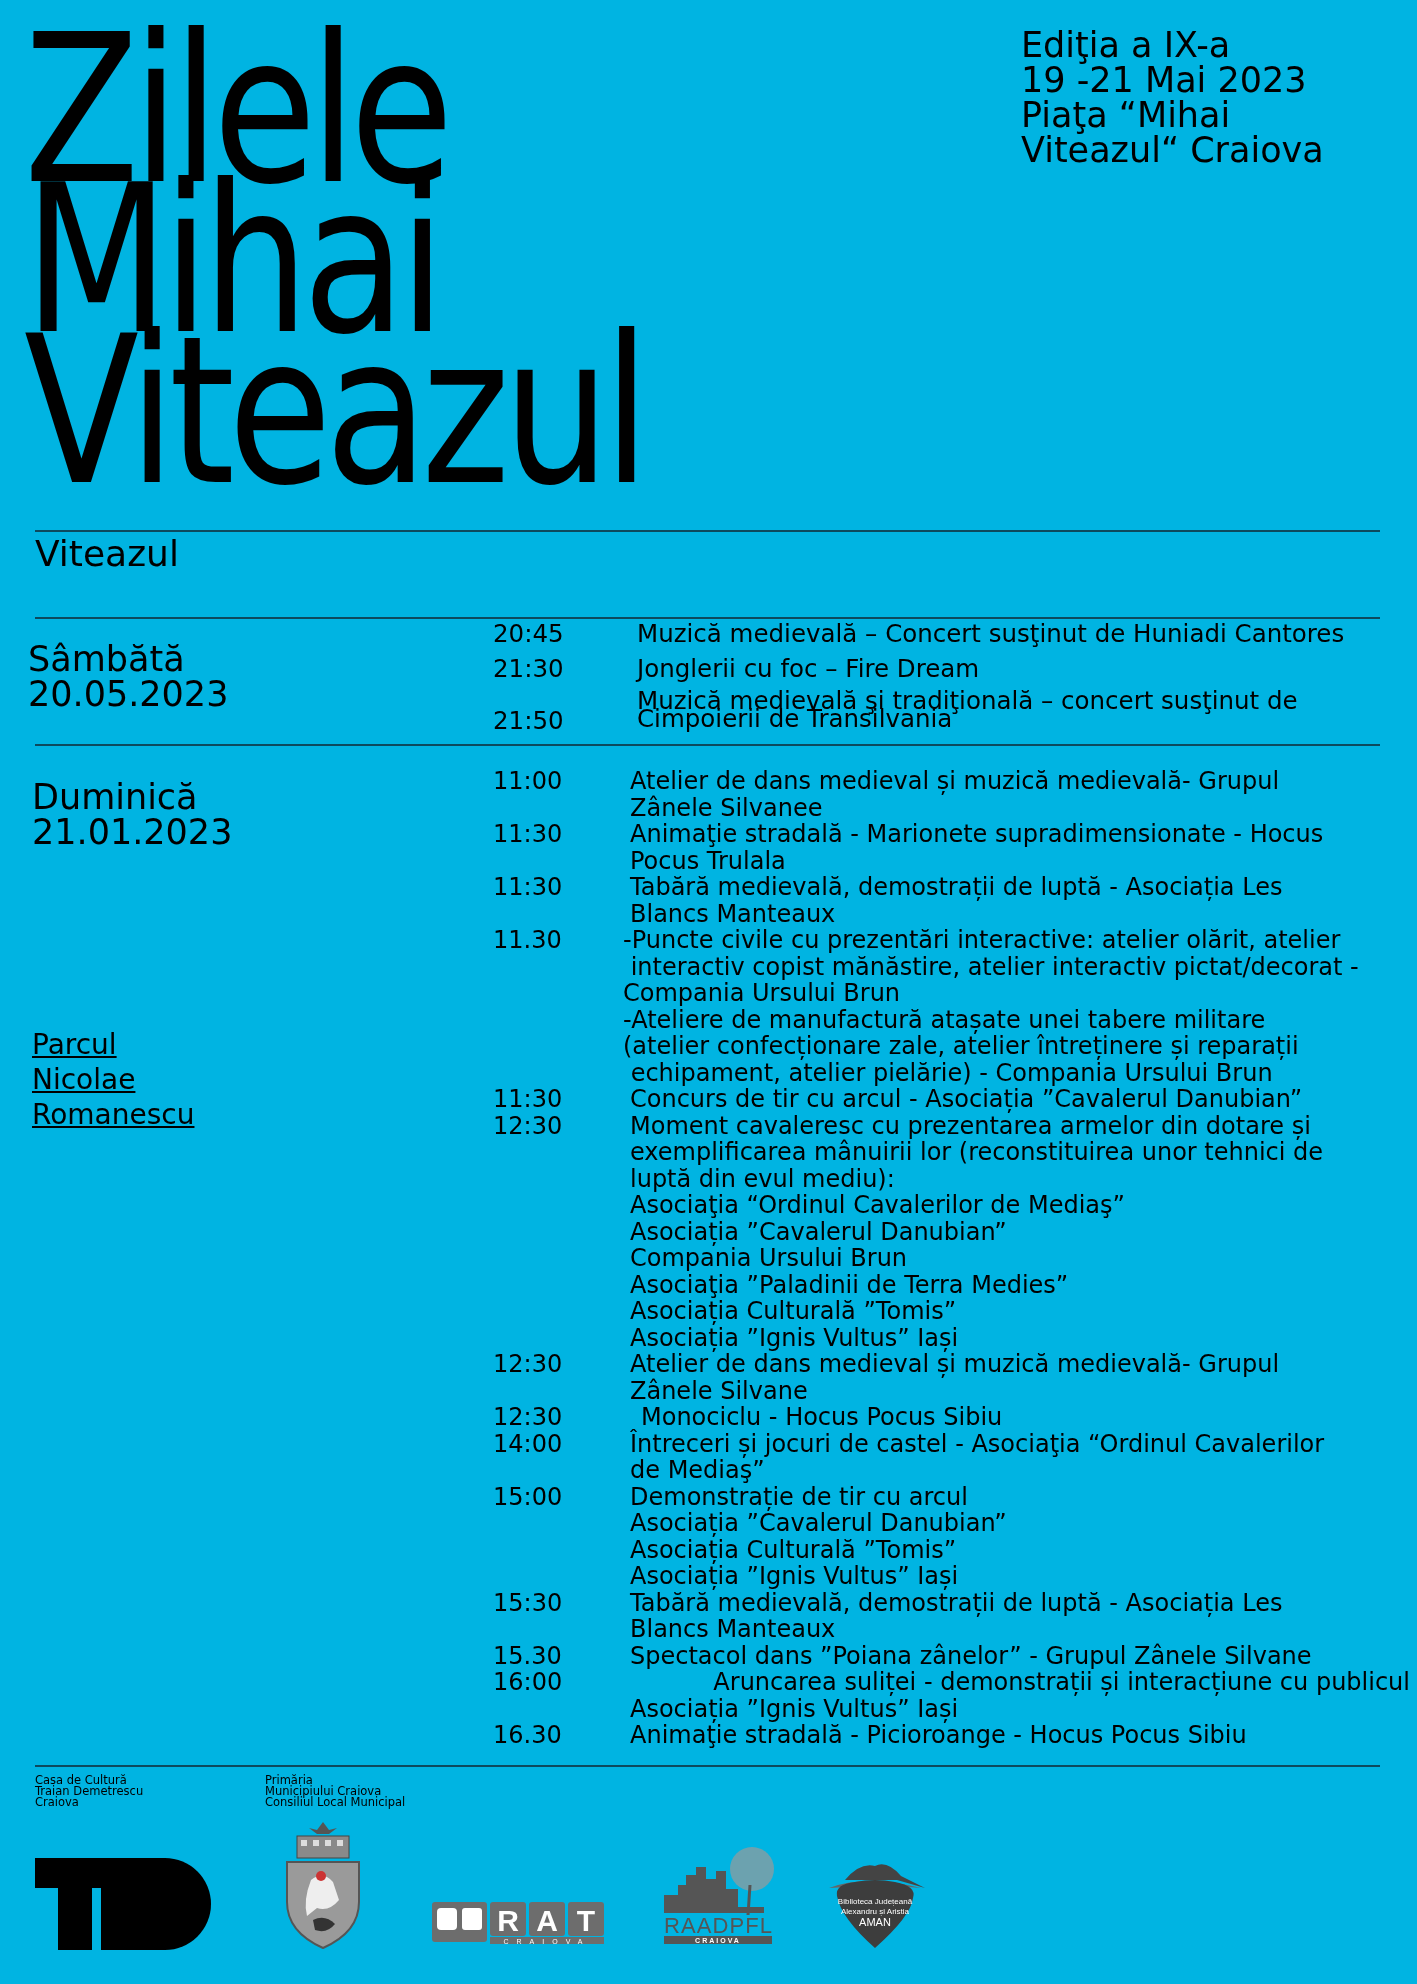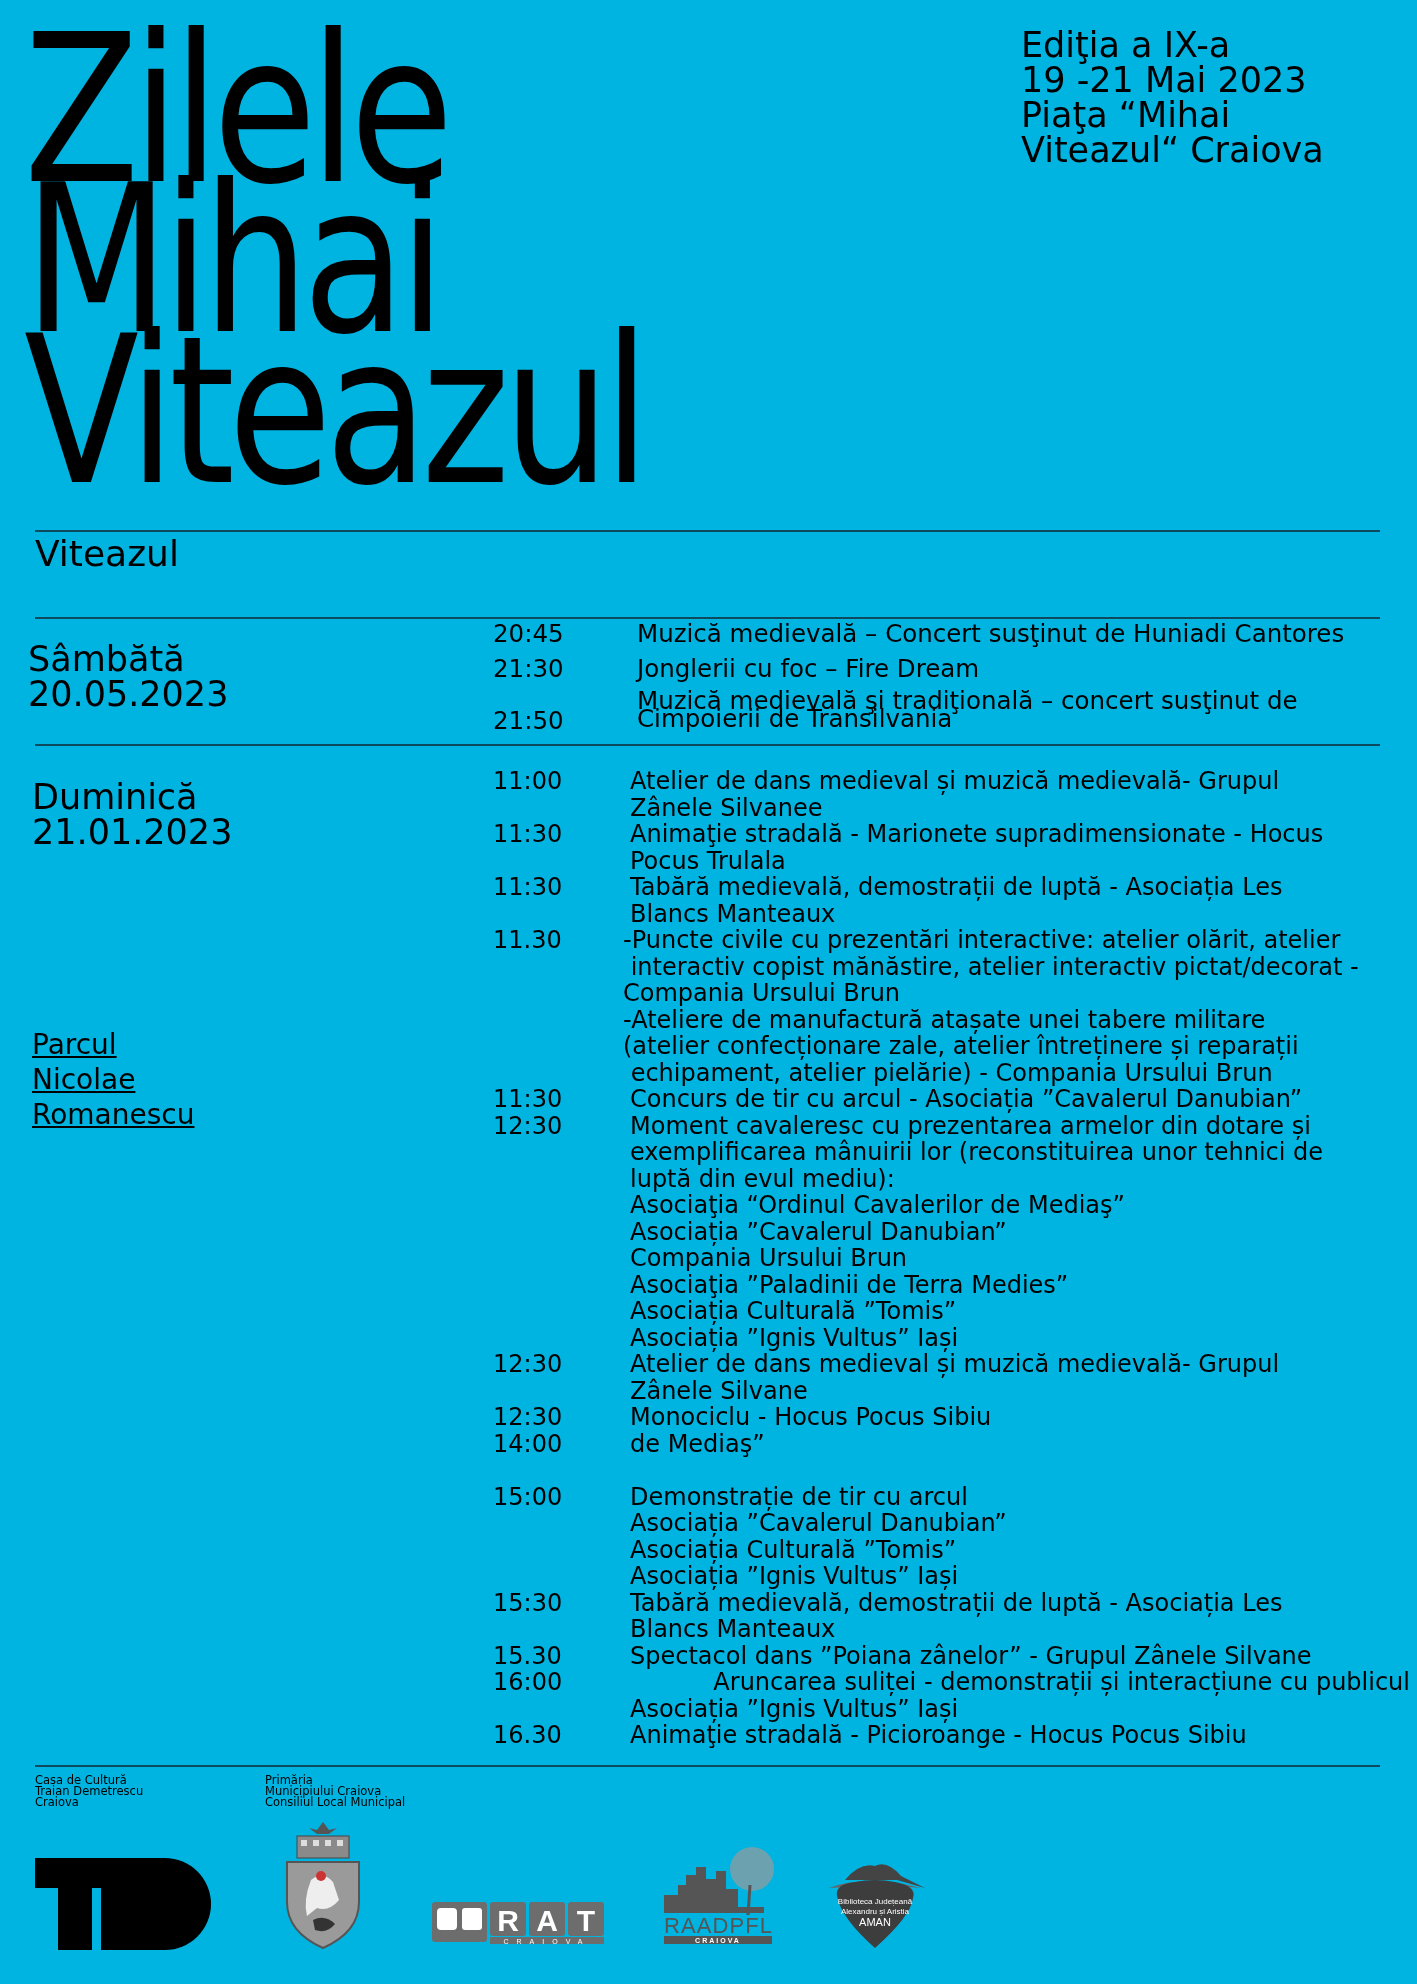--- a/index.html
+++ b/index.html
@@ -145,26 +145,27 @@
     <div class="row " style="top: 1351px;">
       <div class="time">12:30</div>
       <div class="desc">
         <div style="white-space: pre;">Atelier de dans medieval și muzică medievală- Grupul</div>
         <div style="white-space: pre;">Zânele Silvane</div>
       </div>
     </div>
     <div class="row " style="top: 1404px;">
       <div class="time">12:30</div>
       <div class="desc">
-        <div style="white-space: pre;">Monociclu - Hocus Pocus Sibiu</div>
+        <div style="white-space: pre; margin-left: 11px;">Monociclu - Hocus Pocus Sibiu</div>
       </div>
     </div>
     <div class="row " style="top: 1430.5px;">
       <div class="time">14:00</div>
       <div class="desc">
+        <div style="white-space: pre;">Întreceri și jocuri de castel - Asociaţia “Ordinul Cavalerilor</div>
         <div style="white-space: pre;">de Mediaş”</div>
       </div>
     </div>
     <div class="row " style="top: 1483.5px;">
       <div class="time">15:00</div>
       <div class="desc">
         <div style="white-space: pre;">Demonstrație de tir cu arcul</div>
         <div style="white-space: pre;">Asociația ”Cavalerul Danubian”</div>
         <div style="white-space: pre;">Asociația Culturală ”Tomis”</div>
         <div style="white-space: pre;">Asociația ”Ignis Vultus” Iași</div>

